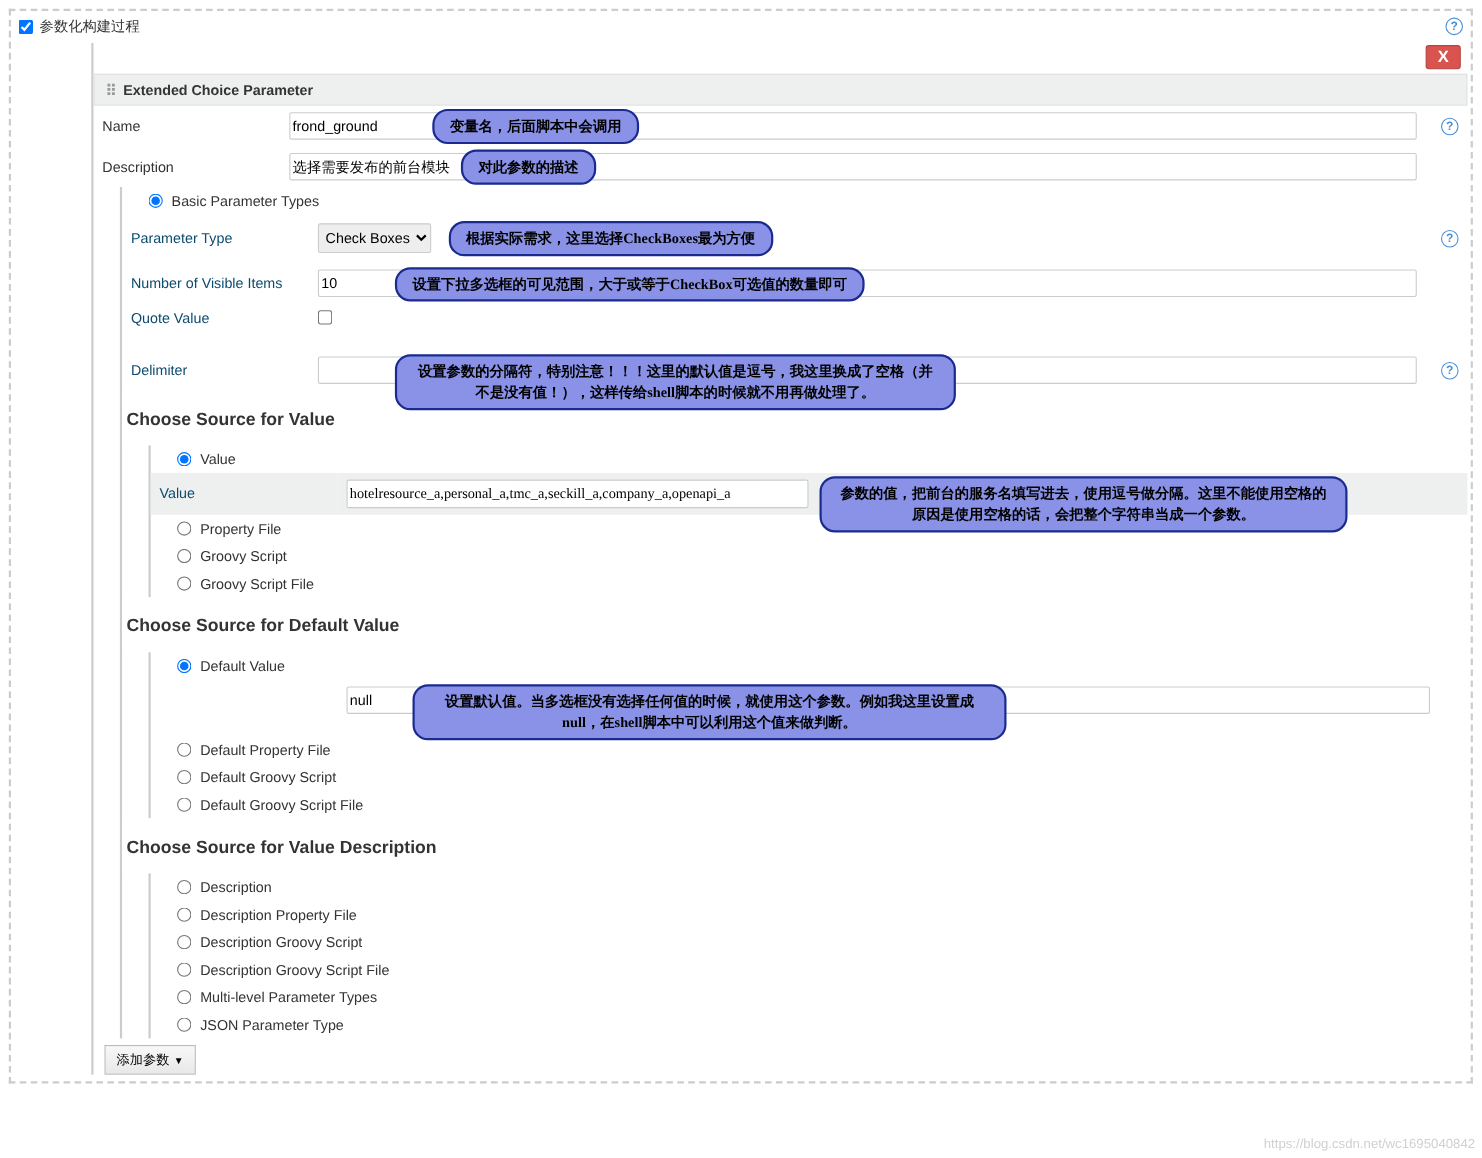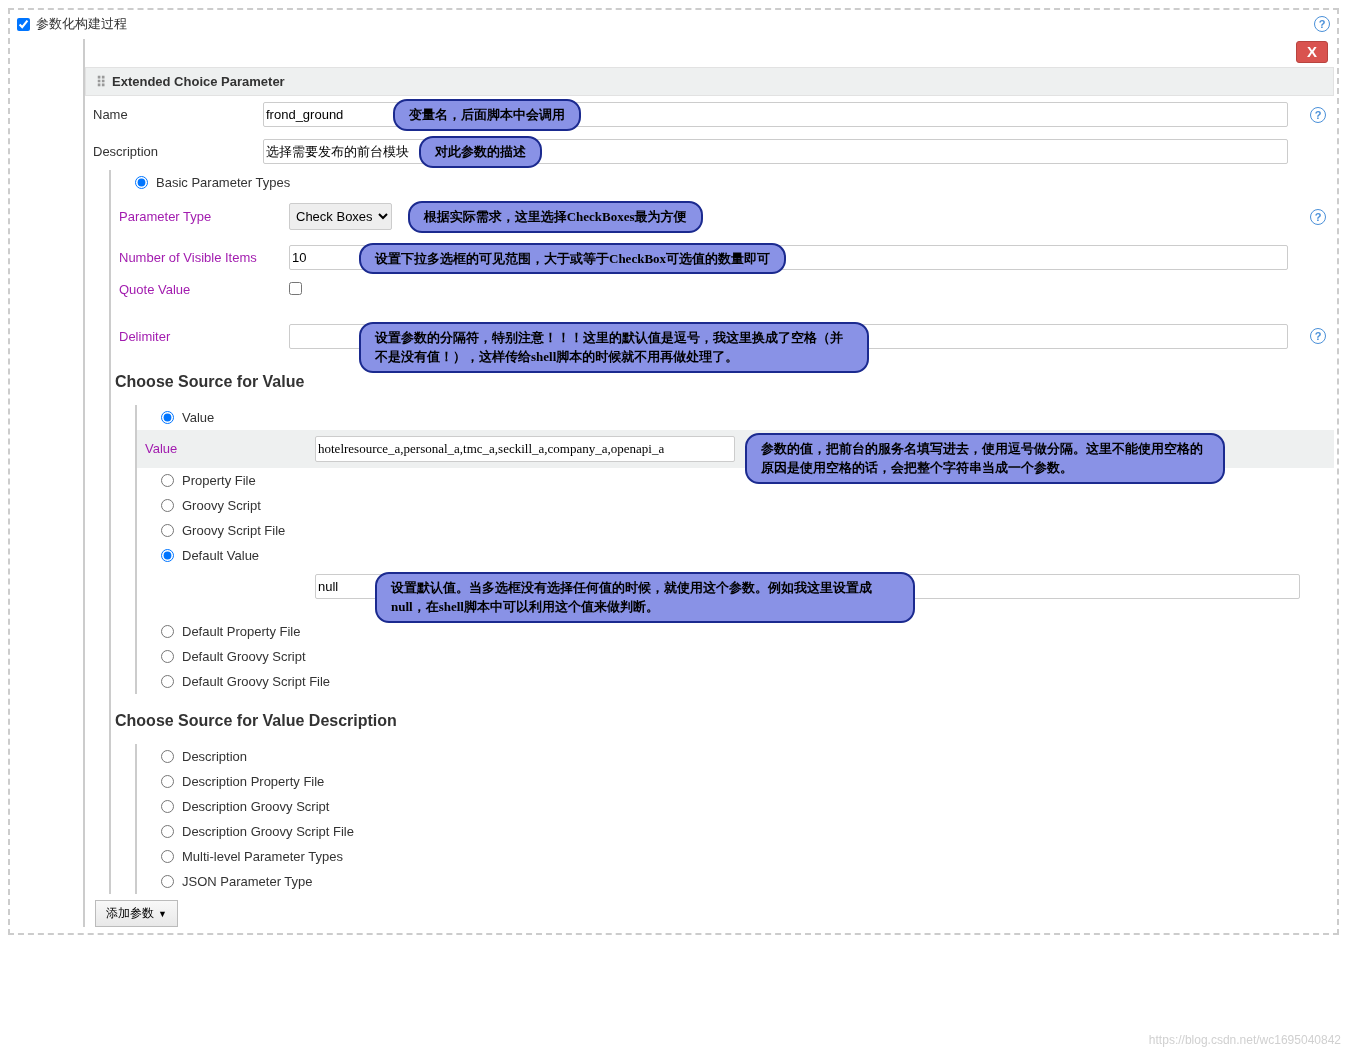--- a/index.html
+++ b/index.html
@@ -11,35 +11,35 @@
 .help-icon { width:16px; height:16px; display:inline-flex; align-items:center; justify-content:center; border:1px solid #4a90d9; border-radius:50%; color:#4a90d9; font-size:11px; font-weight:bold; margin-left:6px; cursor:pointer;}
 .help-col{width:26px; text-align:right; vertical-align:top; padding-top:4px;}
 .delete-btn { background:#d9534f; color:#fff; border:1px solid #b8443f; border-radius:3px; padding:1px 10px 2px 10px; font-weight:bold; font-size:15px; cursor:pointer; }
 .delete-row{ text-align:right; padding:2px 6px 4px 0;}
 .content-body { margin-left:70px; border-left:2px solid #ccc; padding-left:0; }
 .section-head { background:#eef0f0; border:1px solid #e2e2e2; padding:6px 10px; font-weight:bold; font-size:13px; display:flex; align-items:center;}
 .drag-icon{display:inline-block; width:10px; margin-right:6px; color:#999; font-size:14px; line-height:10px; letter-spacing:-4px;}
 table.form { width:100%; border-collapse:collapse; }
 table.form td { padding:6px 8px; vertical-align:middle;}
 td.lbl { width:170px; font-size:13px; color:#333; padding-left:32px;}
-td.lbl-sub { width:170px; font-size:13px; color:#a21caf; padding-left:50px;}
+td.lbl-sub { width:170px; font-size:13px; color:#0c4a6e; padding-left:50px;}
 .radio-row { padding:5px 8px 5px 24px; display:flex; align-items:center;}
 .radio-row input{margin-right:8px;}
 input.text-input, select.sel { border:1px solid #ccc; padding:4px 2px; font-size:13px; border-radius:2px;}
 input.text-input { width:100%;}
 .input-wrap{position:relative;}
 select.sel { background:#eee;}
 .annot { display:inline-block; background:#8992e6; border:2px solid #1b2a8f; border-radius:14px; color:#000; padding:4px 14px; font-size:13px; font-family:"SimSun","宋体",serif; font-weight:bold; white-space:normal; line-height:1.5;}
 .annot-long{ max-width:510px;}
 .block-group { border-left:2px solid #ccc; margin-left:24px; }
 .block-title{ background:#fff; font-weight:bold; font-size:16px; padding:18px 0 14px 4px;}
 .add-param-btn { border:1px solid #bbb; background:linear-gradient(#f8f8f8,#e8e8e8); padding:4px 10px; font-size:12px; cursor:pointer; margin:6px 0 0 10px;}
 .arrow-down{ font-size:9px; margin-left:4px;}
 .watermark{position:fixed; right:6px; bottom:6px; color:#d0d0d0; font-size:12px; font-family:Arial;}
-.annot-overlay{position:absolute; z-index:5;}
+.annot-overlay{position:absolute; z-index:5;text-align:center;}
 </style>
 </head>
 <body>
 
 <div class="outer">
   <div class="title-row">
     <input type="checkbox" checked="" style="">
     <span class="title">参数化构建过程</span>
     <span style="flex:1"></span>
     <span class="help-icon">?</span>
@@ -149,20 +149,21 @@
         <div class="radio-row">
             <input type="radio" style="">
             <span>Groovy Script</span>
           </div>
         <div class="radio-row">
             <input type="radio" style="">
             <span>Groovy Script File</span>
           </div>
       </div>
 
+      <div class="block-title">Choose Source for Default Value</div>
       <div class="block-group">
         <div class="radio-row">
             <input type="radio" checked="" style="">
             <span>Default Value</span>
           </div>
         <table class="form">
             <tbody>
               <tr>
           <td class="lbl-sub"></td>
           <td>

